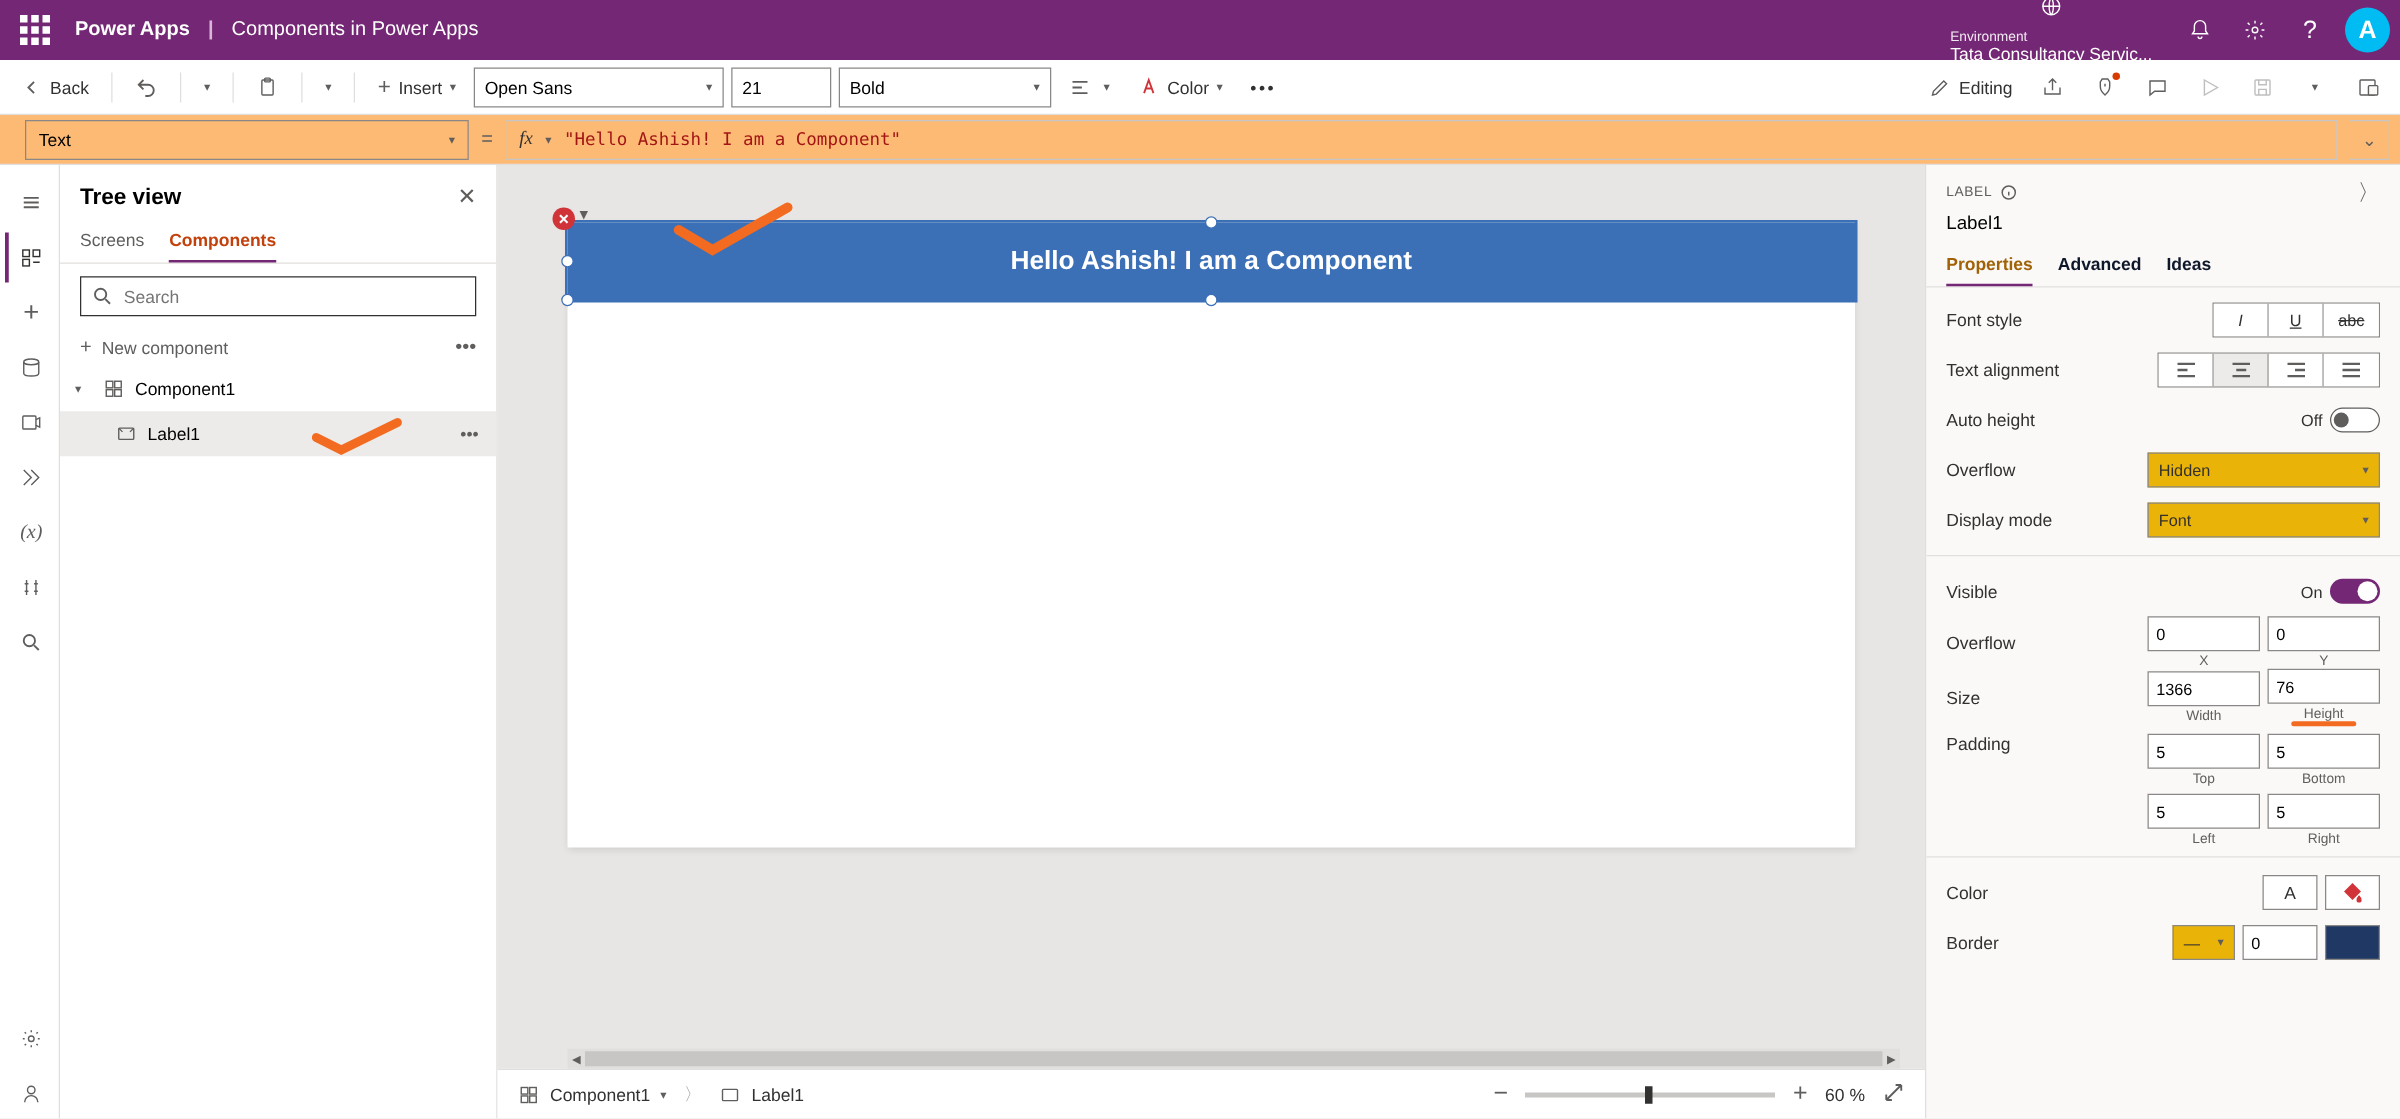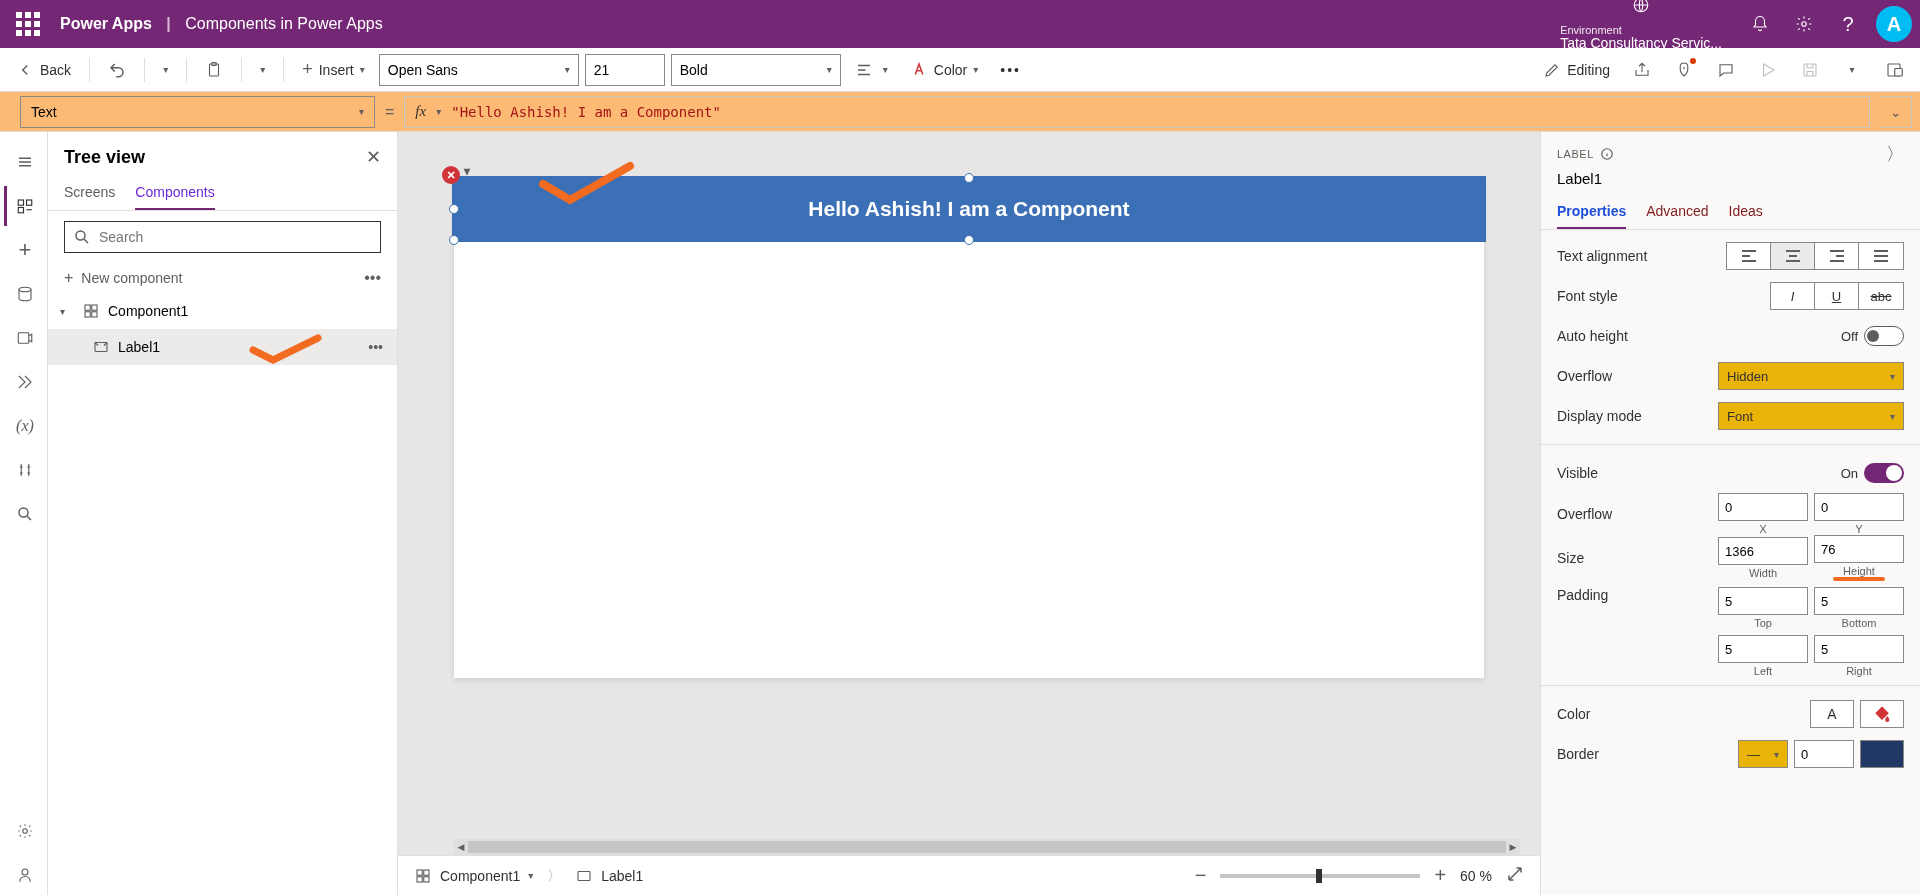--- a/index.html
+++ b/index.html
@@ -48,21 +48,21 @@
   .leftrail .licon { width: 40px; height: 40px; display: flex; align-items: center; justify-content: center; color: #605e5c; cursor: pointer; border-left: 3px solid transparent; }
   .leftrail .licon.active { border-left-color: #742774; color: #323130; }
   .leftrail-spacer { flex: 1; }
 
   
   .treeview { width: 350px; background: #fff; border-right: 1px solid #e1dfdd; display: flex; flex-direction: column; }
   .tv-head { display: flex; align-items: center; justify-content: space-between; padding: 14px 16px 8px; }
   .tv-title { font-size: 18px; font-weight: 600; }
   .tv-tabs { display: flex; gap: 20px; padding: 0 16px; border-bottom: 1px solid #e1dfdd; }
   .tv-tab { padding: 8px 0; font-size: 14px; color: #605e5c; cursor: pointer; border-bottom: 2px solid transparent; }
-  .tv-tab.active { color: #6d28d9; font-weight: 400; border-bottom-color: #742774; }
+  .tv-tab.active { color: #c2410c; font-weight: 700; border-bottom-color: #742774; }
   .tv-search { margin: 10px 16px; height: 32px; border: 1px solid #323130; display: flex; align-items: center; padding: 0 8px; gap: 8px; }
   .tv-search input { border: none; outline: none; flex: 1; font-size: 14px; }
   .tv-newcomp { padding: 6px 16px; display: flex; align-items: center; justify-content: space-between; }
   .tv-newcomp-btn { display: flex; align-items: center; gap: 8px; color: #605e5c; cursor: pointer; font-size: 14px; }
   .tv-row { height: 36px; display: flex; align-items: center; gap: 8px; padding: 0 12px; font-size: 14px; cursor: pointer; position: relative; }
   .tv-row.selected { background: #edebe9; }
   .tv-row .caret { width: 14px; color: #605e5c; font-size: 10px; }
   .tv-row .tvicon { color: #605e5c; }
   .tv-row.child { padding-left: 44px; }
 
@@ -94,22 +94,22 @@
   .canvas-footer-spacer { flex: 1; }
   .zoom-slider { width: 200px; height: 4px; background: #c8c6c4; position: relative; }
   .zoom-slider .thumb { position: absolute; top: -5px; left: 96px; width: 6px; height: 14px; background: #323130; }
 
   
   .proppane { width: 380px; background: #faf9f8; border-left: 1px solid #e1dfdd; display: flex; flex-direction: column; overflow: hidden; }
   .pp-head { padding: 10px 16px 4px; display: flex; align-items: center; justify-content: space-between; }
   .pp-type { font-size: 11px; color: #605e5c; letter-spacing: .5px; display: flex; align-items: center; gap: 6px; }
   .pp-name { padding: 0 16px 8px; font-size: 15px; }
   .pp-tabs { display: flex; gap: 20px; padding: 0 16px; border-bottom: 1px solid #e1dfdd; }
-  .pp-tab { padding: 8px 0; font-size: 14px; color: #7f1d1d; cursor: pointer; border-bottom: 2px solid transparent; }
-  .pp-tab.active { color: #1d4ed8; font-weight: 600; border-bottom-color: #742774; }
+  .pp-tab { padding: 8px 0; font-size: 14px; color: #0f172a; cursor: pointer; border-bottom: 2px solid transparent; font-weight: bold; }
+  .pp-tab.active { color: #a16207; font-weight: 600; border-bottom-color: #742774; }
   .pp-body { flex: 1; overflow-y: auto; padding: 6px 16px 20px; }
   .pp-row { display: flex; align-items: center; justify-content: space-between; min-height: 40px; font-size: 14px; color: #323130; }
   .pp-label { flex: 1; }
   .pp-ctrl { display: flex; gap: 6px; align-items: center; }
   .pp-input { width: 90px; height: 28px; border: 1px solid #8a8886; padding: 0 6px; font-size: 13px; }
   .pp-select { width: 186px; height: 28px; border: 1px solid #8a8886; display: flex; align-items: center; justify-content: space-between; padding: 0 8px; cursor: pointer; font-size: 13px; background: #eab308; }
   .btngroup { display: flex; border: 1px solid #8a8886; }
   .btngroup .b { width: 44px; height: 26px; display: flex; align-items: center; justify-content: center; border-right: 1px solid #8a8886; cursor: pointer; font-size: 13px; background: #fff; }
   .btngroup .b:last-child { border-right: none; }
   .btngroup .b.active { background: #edebe9; }
@@ -483,20 +483,28 @@
       <span style="cursor:pointer;color:#605e5c;font-size:18px">〉</span>
     </div>
     <div class="pp-name">Label1</div>
     <div class="pp-tabs">
       <div class="pp-tab active">Properties</div>
       <div class="pp-tab">Advanced</div>
       <div class="pp-tab">Ideas</div>
     </div>
     <div class="pp-body">
       <div class="pp-row">
+        <span class="pp-label">Font style</span>
+        <div class="btngroup">
+          <div class="b" style="font-style:italic">I</div>
+          <div class="b" style="text-decoration:underline">U</div>
+          <div class="b" style="text-decoration:line-through">abc</div>
+        </div>
+      </div>
+      <div class="pp-row">
         <span class="pp-label">Text alignment</span>
         <div class="btngroup">
           <div class="b">
               <svg width="16" height="12" stroke="#605e5c" stroke-width="2">
                 <path d="M1 1h14M1 6h8M1 11h14"></path>
               </svg>
             </div>
           <div class="b active">
               <svg width="16" height="12" stroke="#605e5c" stroke-width="2">
                 <path d="M1 1h14M4 6h8M1 11h14"></path>
@@ -505,28 +513,20 @@
           <div class="b">
               <svg width="16" height="12" stroke="#605e5c" stroke-width="2">
                 <path d="M1 1h14M7 6h8M1 11h14"></path>
               </svg>
             </div>
           <div class="b">
               <svg width="16" height="12" stroke="#605e5c" stroke-width="2">
                 <path d="M1 1h14M1 6h14M1 11h14"></path>
               </svg>
             </div>
-        </div>
-      </div>
-      <div class="pp-row">
-        <span class="pp-label">Font style</span>
-        <div class="btngroup">
-          <div class="b" style="font-style:italic">I</div>
-          <div class="b" style="text-decoration:underline">U</div>
-          <div class="b" style="text-decoration:line-through">abc</div>
         </div>
       </div>
       <div class="pp-row">
         <span class="pp-label">Auto height</span>
         <div class="pp-ctrl">
           <span style="font-size:13px">Off</span>
           <div class="toggle off">
               <div class="knob"></div>
             </div>
         </div>

